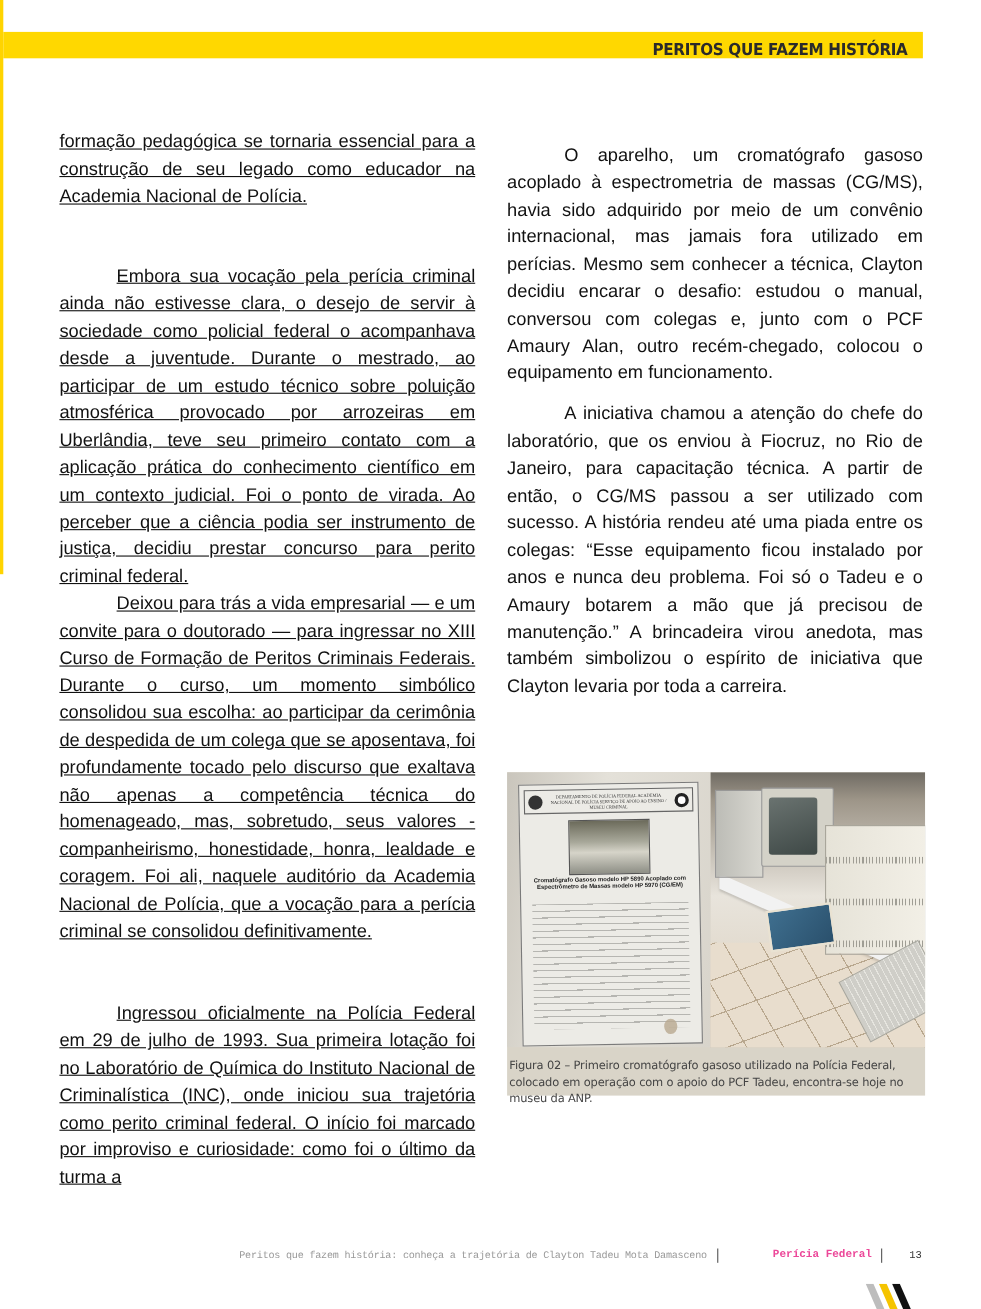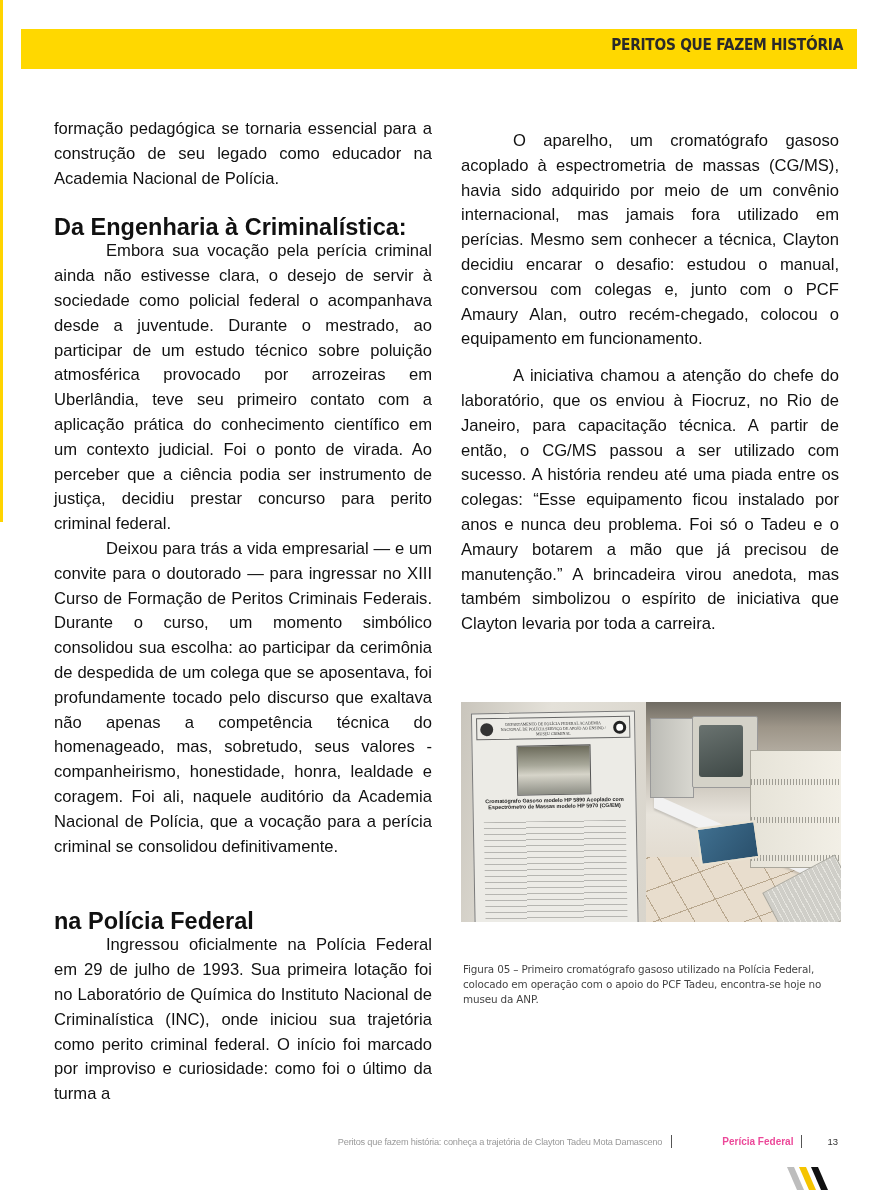--- a/index.html
+++ b/index.html
@@ -6,46 +6,46 @@
   body {
     width: 892px; height: 1190px; position: relative; overflow: hidden;
     background: #ffffff; color: #111111;
     font-family: "Liberation Sans", sans-serif;
   }
   .side-stripe {
     position: absolute; left: 0; top: 0; width: 3px; height: 522px;
     background: #ffd400;
   }
   .header-band {
-    position: absolute; left: 21px; top: 29px; width: 836px; height: 40px;
+    position: absolute; left: 3px; top: 29px; width: 836px; height: 24px;
     background: #ffd800;
   }
   .header-title {
     position: absolute; right: 14px; top: 7px;
     font-family: "DejaVu Sans", sans-serif; font-weight: bold;
     font-size: 15px; letter-spacing: -0.3px; color: #2a2a2a;
     transform: scaleX(0.92); transform-origin: right center;
   }
   .col {
     position: absolute; top: 117px; width: 378px;
     font-size: 16.6px; line-height: 24.8px; text-align: justify;
   }
-  .col-left { left: 54px; }
+  .col-left { left: 54px; text-decoration: underline; }
   .col-right { left: 461px; }
   .col p { margin: 0; }
   .indent { text-indent: 52px; }
   .gap-sm { margin-top: 12px !important; }
   h2 {
     margin: 0; font-size: 23.5px; line-height: 24px; font-weight: bold;
     color: #111; text-align: left;
   }
   .h-1 { margin-top: 24px !important; }
   .h-2 { margin-top: 26px !important; }
   .figure {
-    position: absolute; left: 461px; top: 702px; width: 380px; height: 220px;
+    position: absolute; left: 461px; top: 702px; width: 380px; height: 294px;
     overflow: hidden; background: #d9d4c8;
   }
   .photo-left {
     position: absolute; left: 0; top: 0; width: 185px; height: 250px;
     background: linear-gradient(100deg, #c9c5bc 0%, #e4e1d9 40%, #d8d4cb 100%);
   }
   .doc-sheet {
     position: absolute; left: 12px; top: 10px; width: 162px; height: 236px;
     background: #ecebe6; border: 1px solid #7a7a7a; transform: rotate(-1deg);
   }
@@ -124,21 +124,21 @@
     background: repeating-linear-gradient(90deg, #cfcec8 0 4px, #e6e5df 4px 5px);
     border: 1px solid #a8a8a0; transform: rotate(-28deg);
   }
   .caption {
     position: absolute; left: 463px; top: 962px; width: 390px;
     font-family: "DejaVu Sans", sans-serif; font-size: 10.4px; line-height: 15.2px;
     color: #444; letter-spacing: -0.15px;
   }
   .footer {
     position: absolute; right: 54px; top: 1135px; display: flex; align-items: center;
-    font-family: Liberation Sans, sans-serif;
+    font-family: Liberation Mono, monospace;
   }
   .footer-running { font-size: 9.2px; color: #999; letter-spacing: -0.2px; }
   .footer-sep { width: 1px; height: 13px; background: #555; margin: 0 8px 0 9px; }
   .footer-pub { font-size: 10px; font-weight: bold; color: #ec4899; margin-left: 42px; }
   .footer-sep2 { width: 1px; height: 13px; background: #555; margin: 0 5px 0 8px; }
   .footer-page { font-size: 9.5px; color: #333; margin-left: 20px; }
   .logo {
     position: absolute; left: 787px; top: 1167px; width: 44px; height: 23px;
   }
 </style>
@@ -147,27 +147,26 @@
 
 <div class="side-stripe"></div>
 
 <div class="header-band">
   <span class="header-title">PERITOS QUE FAZEM HISTÓRIA</span>
 </div>
 
 <div class="col col-left">
   <p>formação pedagógica se tornaria essencial para a construção de seu legado como educador na Academia Nacional de Polícia.</p>
   <h2 class="h-1">
-    <span>Da Engenharia à Criminalística:</span><br>
+    <br>
   </h2>
   <p class="indent">Embora sua vocação pela perícia criminal ainda não estivesse clara, o desejo de servir à sociedade como policial federal o acompanhava desde a juventude. Durante o mestrado, ao participar de um estudo técnico sobre poluição atmosférica provocado por arrozeiras em Uberlândia, teve seu primeiro contato com a aplicação prática do conhecimento científico em um contexto judicial. Foi o ponto de virada. Ao perceber que a ciência podia ser instrumento de justiça, decidiu prestar concurso para perito criminal federal.</p>
   <p class="indent">Deixou para trás a vida empresarial — e um convite para o doutorado — para ingressar no XIII Curso de Formação de Peritos Criminais Federais. Durante o curso, um momento simbólico consolidou sua escolha: ao participar da cerimônia de despedida de um colega que se aposentava, foi profundamente tocado pelo discurso que exaltava não apenas a competência técnica do homenageado, mas, sobretudo, seus valores - companheirismo, honestidade, honra, lealdade e coragem. Foi ali, naquele auditório da Academia Nacional de Polícia, que a vocação para a perícia criminal se consolidou definitivamente.</p>
   <h2 class="h-2">
     <br>
-    <span>na Polícia Federal</span>
   </h2>
   <p class="indent">Ingressou oficialmente na Polícia Federal em 29 de julho de 1993. Sua primeira lotação foi no Laboratório de Química do Instituto Nacional de Criminalística (INC), onde iniciou sua trajetória como perito criminal federal. O início foi marcado por improviso e curiosidade: como foi o último da turma a</p>
 </div>
 
 <div class="col col-right">
   <p class="indent gap-sm">O aparelho, um cromatógrafo gasoso acoplado à espectrometria de massas (CG/MS), havia sido adquirido por meio de um convênio internacional, mas jamais fora utilizado em perícias. Mesmo sem conhecer a técnica, Clayton decidiu encarar o desafio: estudou o manual, conversou com colegas e, junto com o PCF Amaury Alan, outro recém-chegado, colocou o equipamento em funcionamento.</p>
   <p class="indent gap-sm">A iniciativa chamou a atenção do chefe do laboratório, que os enviou à Fiocruz, no Rio de Janeiro, para capacitação técnica. A partir de então, o CG/MS passou a ser utilizado com sucesso. A história rendeu até uma piada entre os colegas: “Esse equipamento ficou instalado por anos e nunca deu problema. Foi só o Tadeu e o Amaury botarem a mão que já precisou de manutenção.” A brincadeira virou anedota, mas também simbolizou o espírito de iniciativa que Clayton levaria por toda a carreira.</p>
 </div>
 
 <div class="figure">
@@ -194,21 +193,21 @@
     <div class="unit-box">
       <div class="unit-grill" style="top:28px"></div>
       <div class="unit-grill" style="top:66px"></div>
       <div class="unit-grill" style="top:104px"></div>
     </div>
     <div class="manual"></div>
     <div class="keyboard"></div>
   </div>
 </div>
 
-<div class="caption">Figura 05 – Primeiro cromatógrafo gasoso utilizado na Polícia Federal, colocado em operação com o apoio do PCF Tadeu, encontra-se hoje no museu da ANP.</div>
+<div class="caption">Figura 02 – Primeiro cromatógrafo gasoso utilizado na Polícia Federal, colocado em operação com o apoio do PCF Tadeu, encontra-se hoje no museu da ANP.</div>
 
 <div class="footer">
   <span class="footer-running">Peritos que fazem história: conheça a trajetória de Clayton Tadeu Mota Damasceno</span>
   <span class="footer-sep"></span>
   <span class="footer-pub">Perícia Federal</span>
   <span class="footer-sep2"></span>
   <span class="footer-page">13</span>
 </div>
 
 <svg class="logo" viewBox="0 0 44 23">

